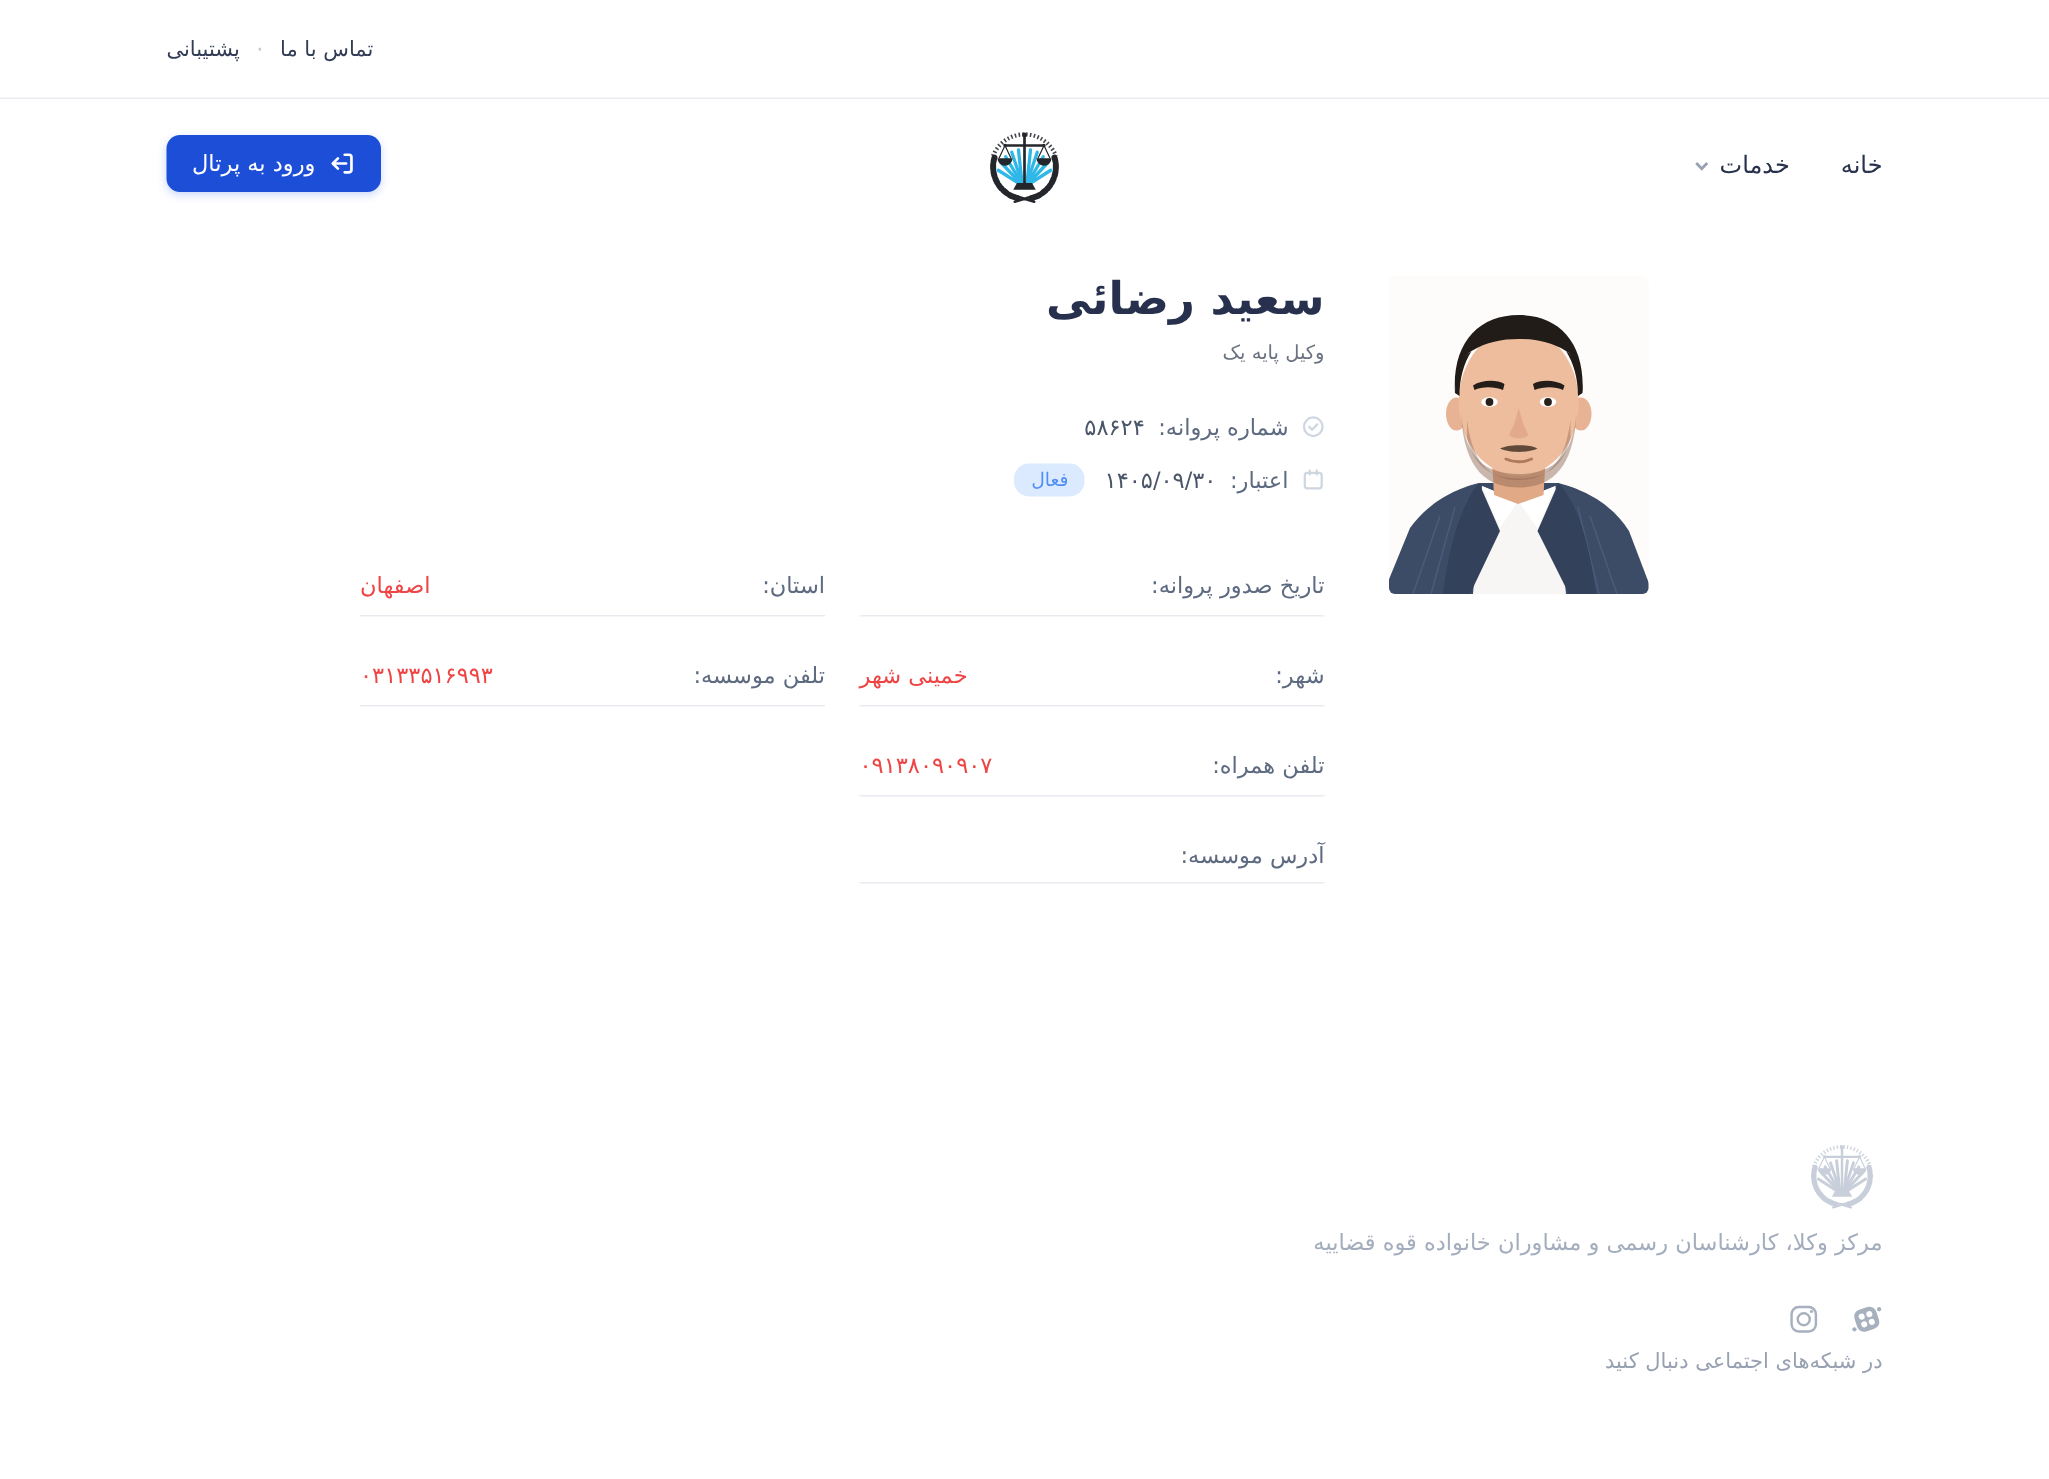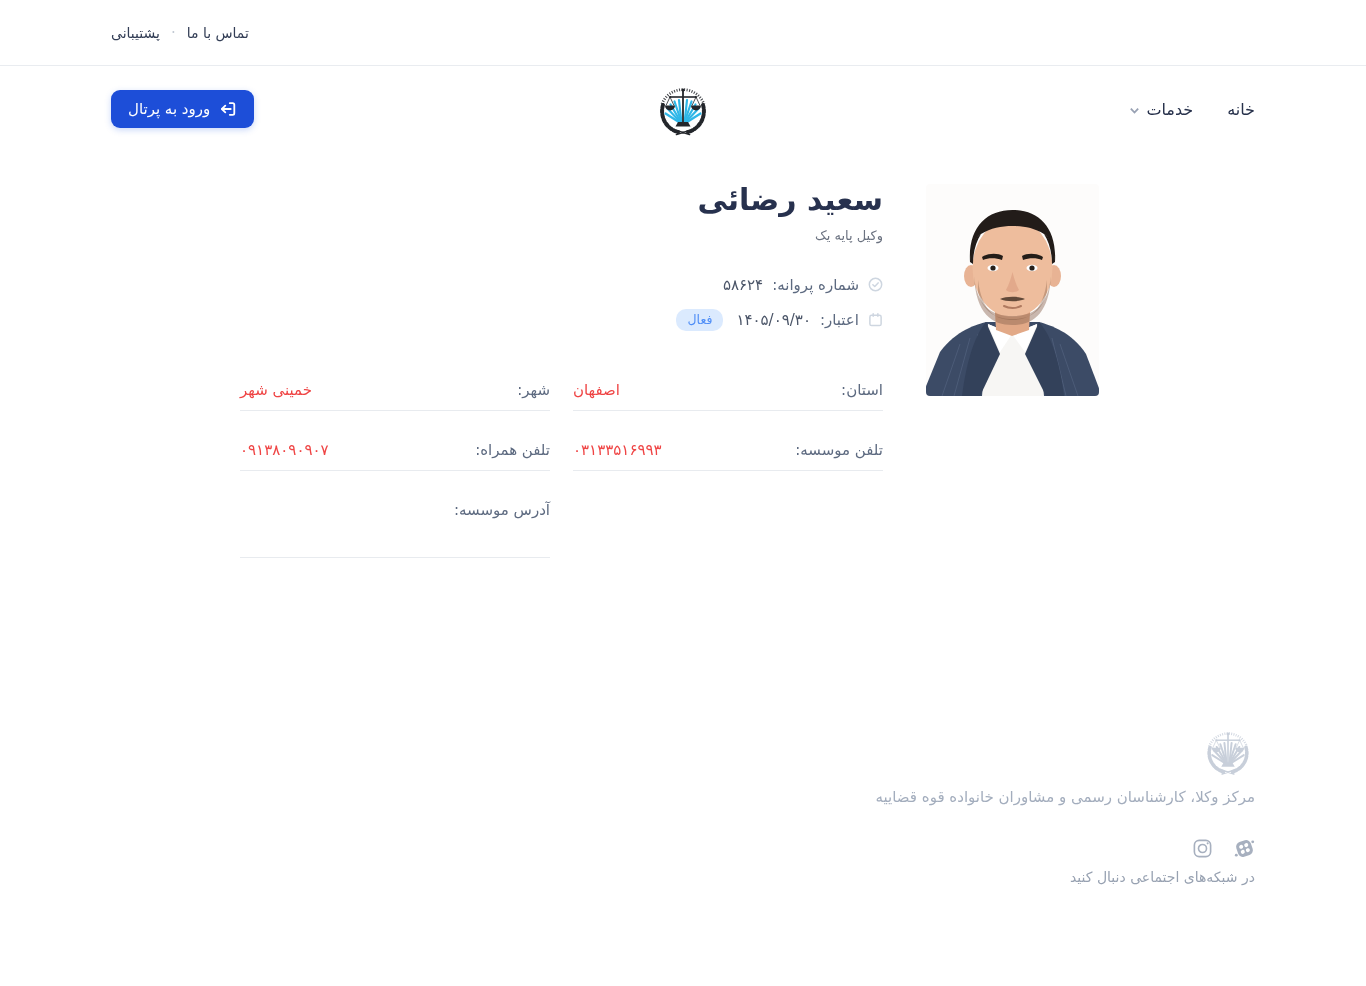--- a/index.html
+++ b/index.html
@@ -235,20 +235,24 @@
               <line x1="10.5" y1="1.8" x2="10.5" y2="4.6"></line>
           </svg>
           <span class="field-label">اعتبار:</span>
           <span>۱۴۰۵/۰۹/۳۰</span>
           <span class="status-badge">فعال</span>
         </div>
       </div>
 
       <div class="fields">
         <div class="field">
+          <span class="field-label">تاریخ صدور پروانه:</span>
+          <span class="field-value"></span>
+        </div>
+        <div class="field">
           <span class="field-label">استان:</span>
           <span class="field-value">اصفهان</span>
         </div>
         <div class="field">
           <span class="field-label">شهر:</span>
           <span class="field-value">خمینی شهر</span>
         </div>
         <div class="field">
           <span class="field-label">تلفن موسسه:</span>
           <span class="field-value">۰۳۱۳۳۵۱۶۹۹۳</span>

